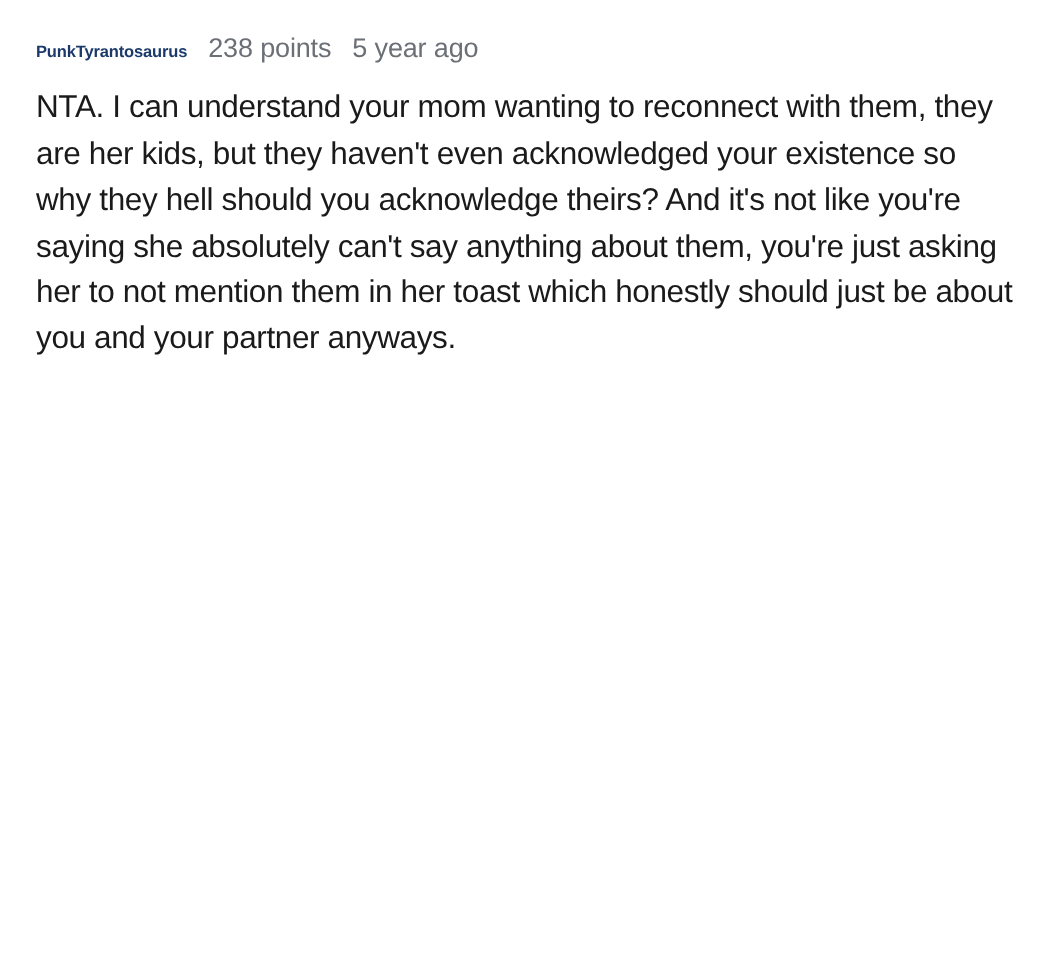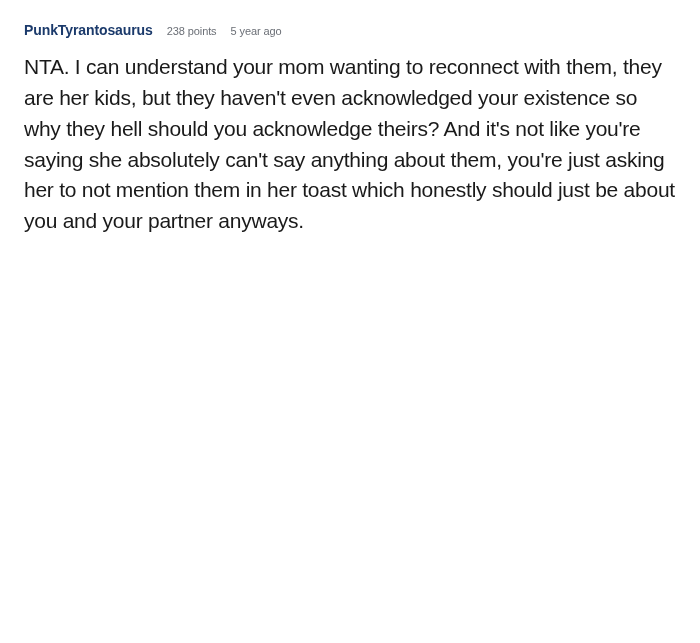--- a/index.html
+++ b/index.html
@@ -22,27 +22,27 @@
     overflow: hidden;
   }
   .comment-header {
     display: flex;
     align-items: baseline;
     gap: 14px;
     margin-bottom: 14px;
     white-space: nowrap;
   }
   .author {
-    font-size: 14px;
+    font-size: 11px;
     font-weight: bold;
     color: #1b3a6b;
     letter-spacing: -0.1px;
   }
   .meta {
-    font-size: 11px;
+    font-size: 18px;
     color: #6b6f76;
     letter-spacing: -0.1px;
   }
   .comment-body {
     font-size: 21px;
     line-height: 1.47;
     color: #1a1a1a;
     letter-spacing: -0.25px;
   }
   .comment-body p {

